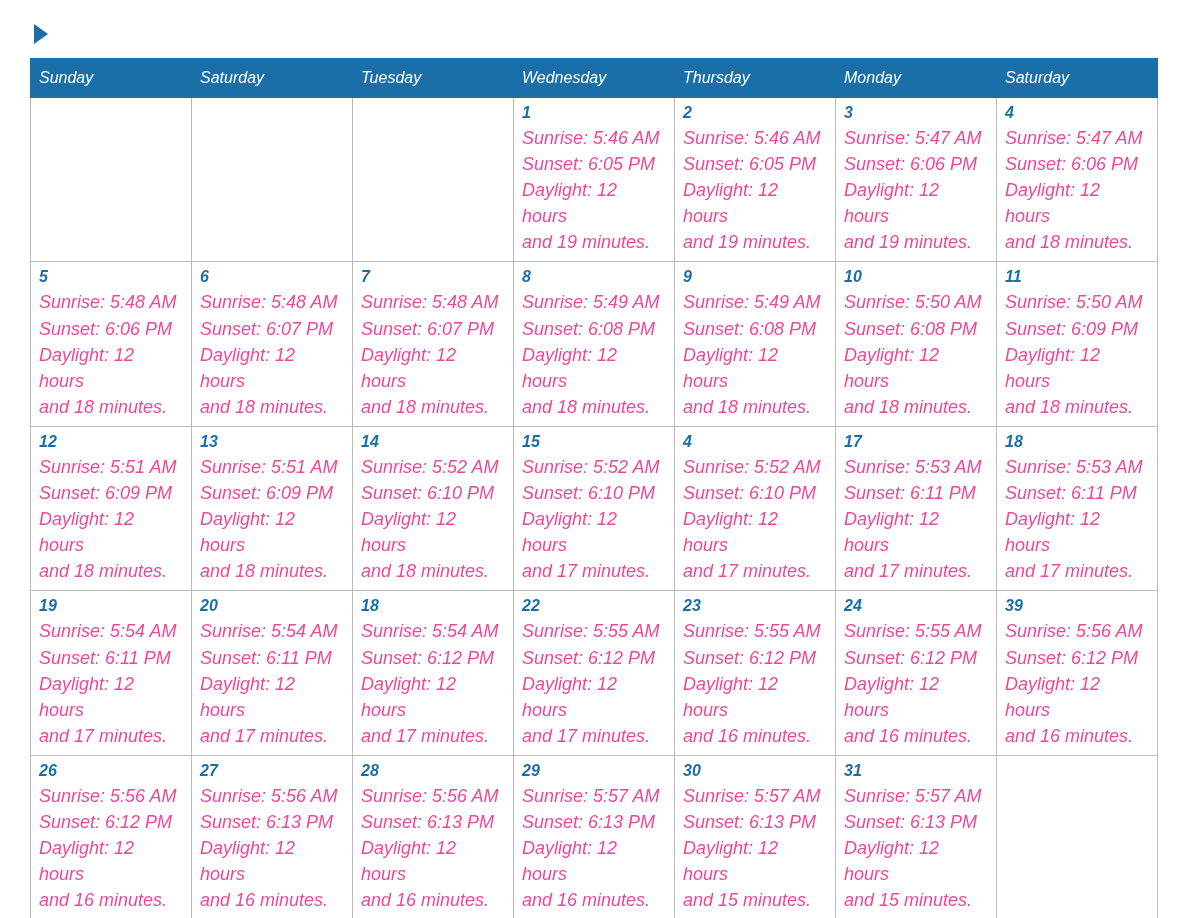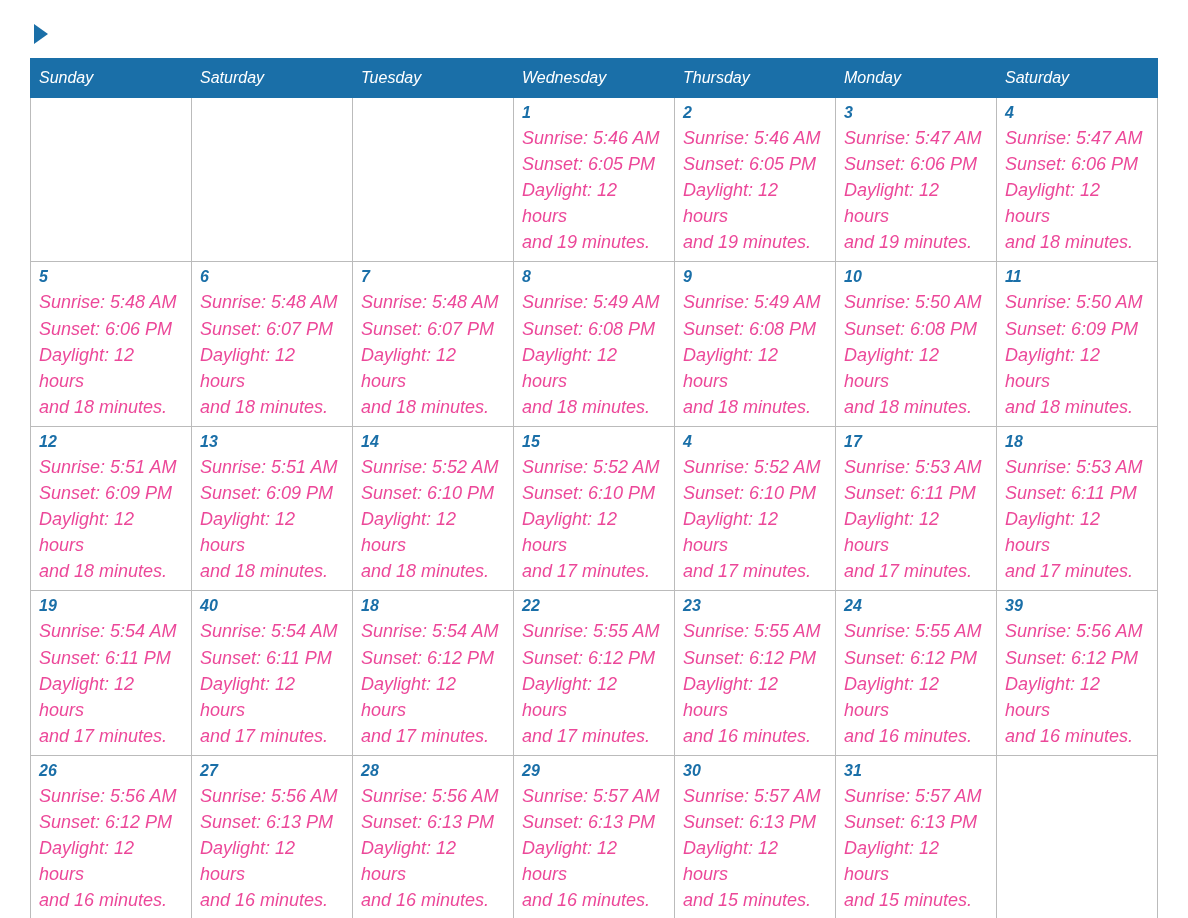--- a/index.html
+++ b/index.html
@@ -215,21 +215,21 @@
           <span class="day-number">18</span>
           <div class="day-info">Sunrise: 5:53 AM<br>Sunset: 6:11 PM<br>Daylight: 12 hours<br>and 17 minutes.</div>
         </td>
       </tr>
       <tr class="week-row">
         <td>
           <span class="day-number">19</span>
           <div class="day-info">Sunrise: 5:54 AM<br>Sunset: 6:11 PM<br>Daylight: 12 hours<br>and 17 minutes.</div>
         </td>
         <td>
-          <span class="day-number">40</span>
+          <span class="day-number">20</span>
           <div class="day-info">Sunrise: 5:54 AM<br>Sunset: 6:11 PM<br>Daylight: 12 hours<br>and 17 minutes.</div>
         </td>
         <td>
           <span class="day-number">18</span>
           <div class="day-info">Sunrise: 5:54 AM<br>Sunset: 6:12 PM<br>Daylight: 12 hours<br>and 17 minutes.</div>
         </td>
         <td>
           <span class="day-number">22</span>
           <div class="day-info">Sunrise: 5:55 AM<br>Sunset: 6:12 PM<br>Daylight: 12 hours<br>and 17 minutes.</div>
         </td>

